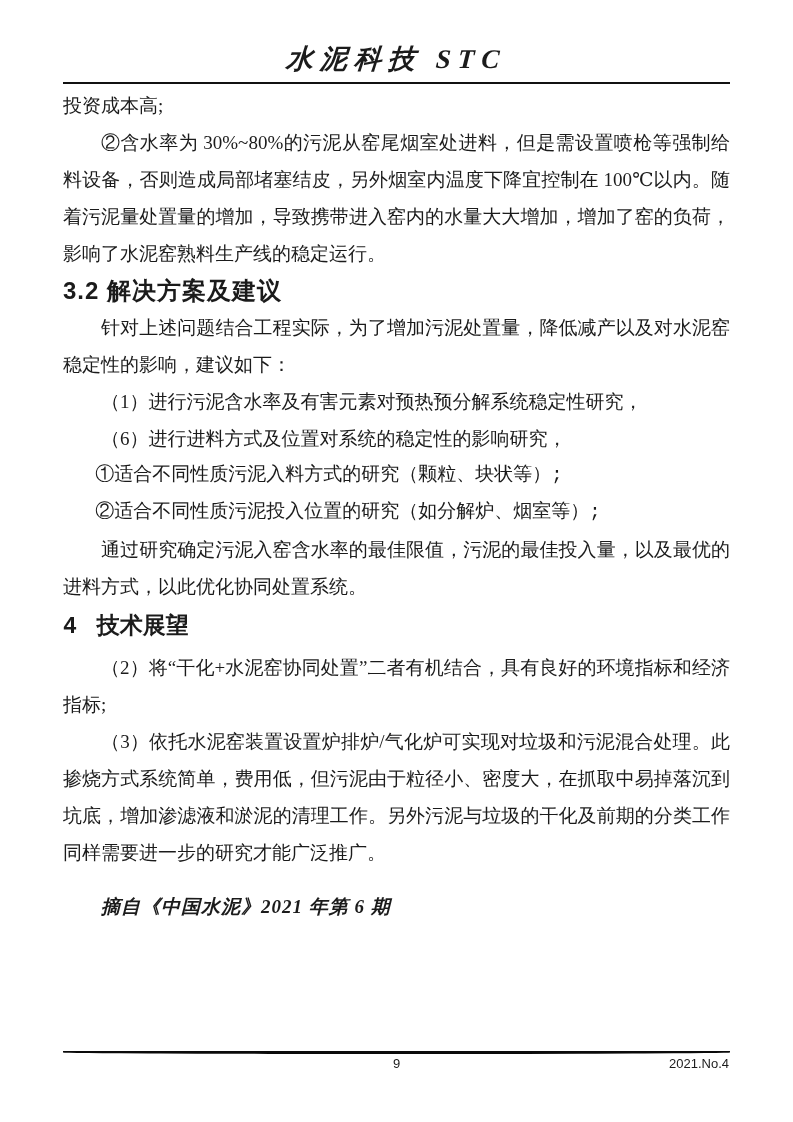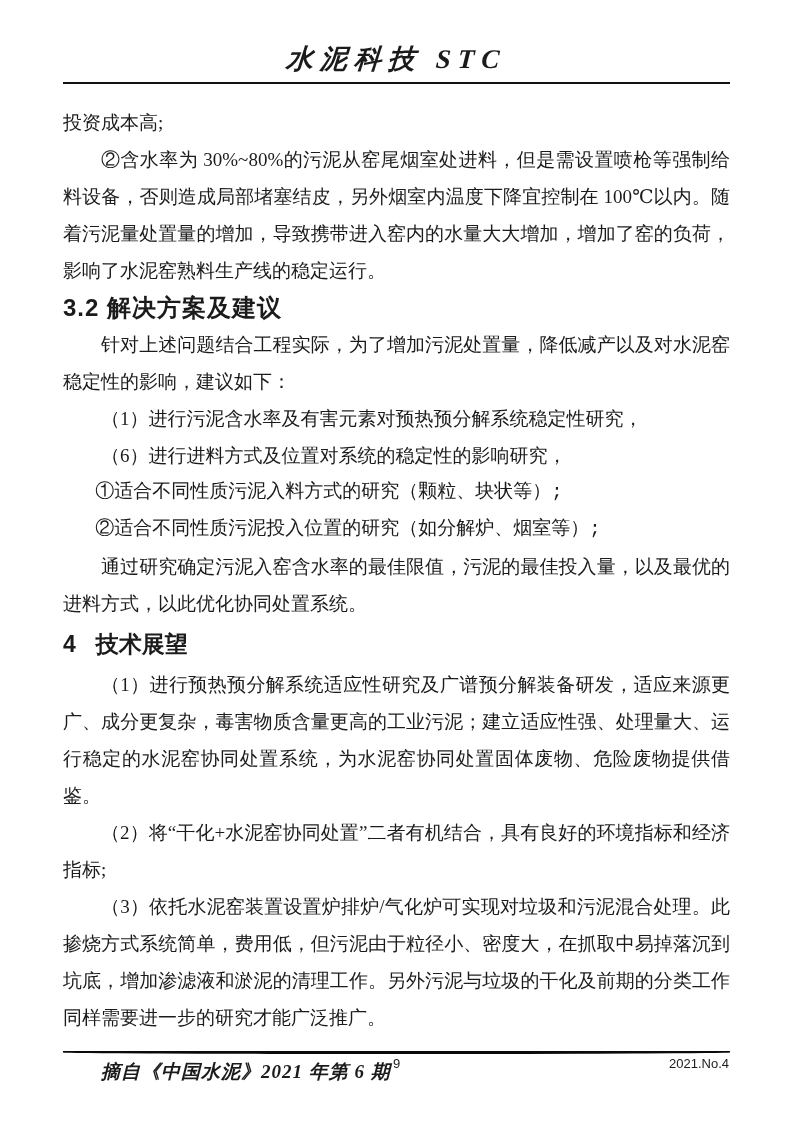--- a/index.html
+++ b/index.html
@@ -25,21 +25,21 @@
     font-size: 27px;
     font-style: italic;
     font-weight: 600;
     letter-spacing: 7px;
     line-height: 34px;
     padding-bottom: 6px;
     transform: skewX(-4deg);
   }
   
   .page-body {
-    margin: 17px 63px;
+    margin: 0 63px;
     padding-top: 3px;
     font-size: 19px;
     line-height: 37px;
     text-align: justify;
     text-justify: inter-ideograph;
   }
   .para { margin: 0; text-indent: 2em; }
   .no-indent { text-indent: 0; }
   .circ-indent { text-indent: 1.7em; font-family: Liberation Mono, monospace; }
   .heading-sub {
@@ -49,21 +49,21 @@
     font-weight: bold;
     font-family: "Liberation Sans", "DejaVu Sans", sans-serif;
     text-indent: 0;
     letter-spacing: 1px;
   }
   .heading-main {
     margin: 4px 0 3px 0;
     font-size: 23px;
     line-height: 37px;
     font-weight: bold;
-    font-family: Liberation Sans, sans-serif;
+    font-family: Liberation Mono, monospace;
     text-indent: 0;
   }
   .heading-main .sec-num { margin-right: 20px; }
   .source-note {
     margin: 17px 0 0 0;
     text-indent: 2em;
     font-style: italic;
     font-weight: 600;
     letter-spacing: 1px;
   }
@@ -123,21 +123,20 @@
     <p class="para circ-indent">①适合不同性质污泥入料方式的研究（颗粒、块状等）;</p>
 
     <p class="para circ-indent">②适合不同性质污泥投入位置的研究（如分解炉、烟室等）;</p>
 
     <p class="para">通过研究确定污泥入窑含水率的最佳限值，污泥的最佳投入量，以及最优的进料方式，以此优化协同处置系统。</p>
 
     <h1 class="heading-main">
       <span class="sec-num">4</span><span>技术展望</span>
     </h1>
 
-    <p class="para">（1）进行预热预分解系统适应性研究及广谱预分解装备研发，适应来源更广、成分更复杂，毒害物质含量更高的工业污泥；建立适应性强、处理量大、运行稳定的水泥窑协同处置系统，为水泥窑协同处置固体废物、危险废物提供借鉴。</p>
 
     <p class="para">（2）将“干化+水泥窑协同处置”二者有机结合，具有良好的环境指标和经济指标;</p>
 
     <p class="para">（3）依托水泥窑装置设置炉排炉/气化炉可实现对垃圾和污泥混合处理。此掺烧方式系统简单，费用低，但污泥由于粒径小、密度大，在抓取中易掉落沉到坑底，增加渗滤液和淤泥的清理工作。另外污泥与垃圾的干化及前期的分类工作同样需要进一步的研究才能广泛推广。</p>
 
     <p class="source-note">摘自《中国水泥》2021 年第 6 期</p>
 
   </main>
 
   <footer class="page-footer">

